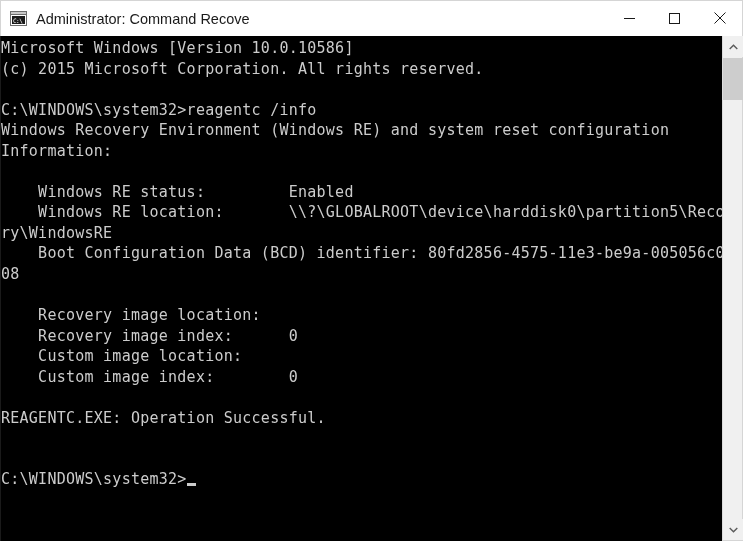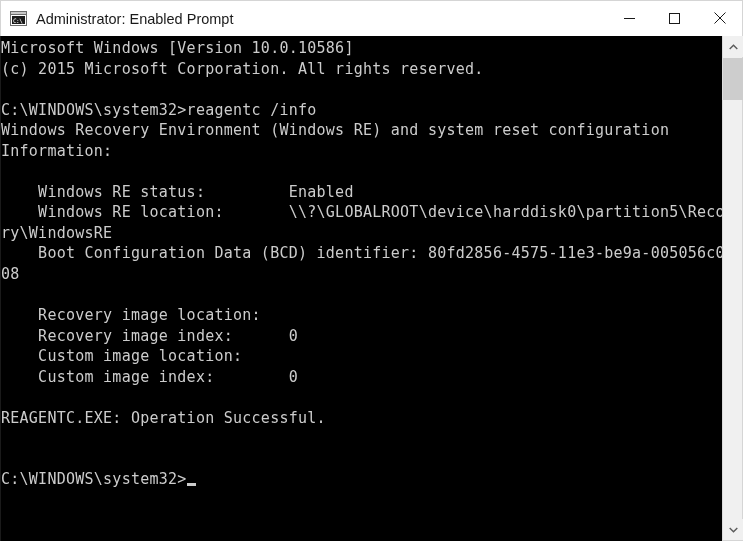--- a/index.html
+++ b/index.html
@@ -159,21 +159,21 @@
 </head>
 <body>
 
 <div class="window">
 
   <div class="titlebar">
     <span class="app-icon">
       <span class="bar"></span>
       <span class="screen">C:\</span>
     </span>
-    <span class="title-text">Administrator: Enabled Prompt</span>
+    <span class="title-text">Administrator: Command Recove</span>
     <span class="win-controls">
       <span class="win-btn">
         <svg width="11" height="11" viewBox="0 0 11 11">
           <rect x="0" y="5" width="11" height="1" fill="#1a1a1a"></rect>
         </svg>
       </span>
       <span class="win-btn">
         <svg width="11" height="11" viewBox="0 0 11 11">
           <rect x="0.5" y="0.5" width="10" height="10" fill="none" stroke="#1a1a1a" stroke-width="1"></rect>
         </svg>

